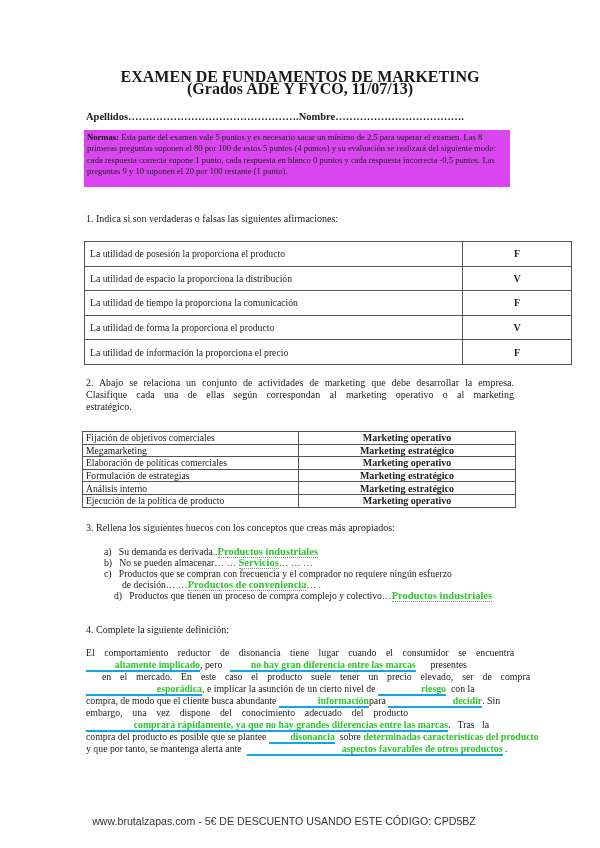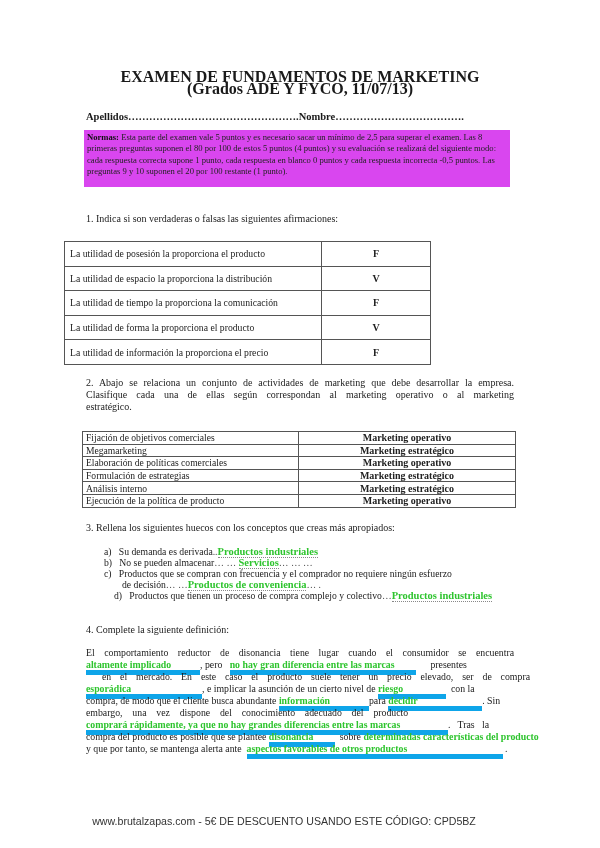--- a/index.html
+++ b/index.html
@@ -6,29 +6,29 @@
   body { width:600px; height:848px; position:relative; overflow:hidden;
          font-family:"Liberation Serif", "DejaVu Serif", serif; color:#1a1a1a; }
   .abs { position:absolute; }
   .title { left:0; width:600px; text-align:center; font-weight:bold; font-size:16px; line-height:12px; }
   .name-line { left:86px; top:111px; font-weight:bold; font-size:10.5px; white-space:nowrap; }
   .normas { left:84px; top:130px; width:426px; height:57px; background:#d946ef; font-size:8.6px; line-height:11.3px; padding:2px 3px 0 3px; box-sizing:border-box; color:#222; }
   .normas b { color:#111; }
   .q { font-size:10px; line-height:12px; color:#222; }
   .green { color:#2ec42e; font-weight:bold; }
   table { border-collapse:collapse; position:absolute; }
-  .t1 { left:64px; top:241px; width:367px;padding-left:36px; }
+  .t1 { left:84px; top:241px; width:488px;padding-left:36px; }
   .t1 td { border:1px solid #555; height:23.6px; padding:0 0 0 5px; font-size:9.7px; color:#222; }
   .t1 td.ans { width:108px; text-align:center; padding:0; font-size:10px; }
   .t2 { left:82px; top:431px; width:434px; }
   .t2 td { border:1px solid #555; height:11.6px; padding:0 0 0 3px; font-size:9.6px; line-height:11px; color:#222; }
   .t2 td.ans { width:216px; text-align:center; padding:0; font-size:10px; }
   .fill-line { white-space:nowrap; font-size:9.7px; line-height:11px; }
   .dots { color:#444; }
-  .blank { display:inline-block; border-bottom:5px solid #0ea5e9; text-align:left; height:11px; line-height:11px; }
+  .blank { display:inline-block; border-bottom:2px solid #0ea5e9; text-align:right; height:11px; line-height:11px; }
   .jline { position:absolute; left:86px; width:428px; white-space:nowrap; font-size:9.8px; line-height:12px; }
   .footer { left:0; width:480px; top:815px; text-align:center; font-family:"Liberation Sans", "DejaVu Sans", sans-serif; font-size:10.6px; color:#333;padding-left:44px; }
 </style>
 </head>
 <body>
 
 <div class="abs title" style="top:71px;">EXAMEN DE FUNDAMENTOS DE MARKETING</div>
 <div class="abs title" style="top:83px;">(Grados  ADE Y FYCO, 11/07/13)</div>
 <div class="abs name-line">
   <span>Apellidos………………………………………….</span><span>Nombre……………………………….</span>

